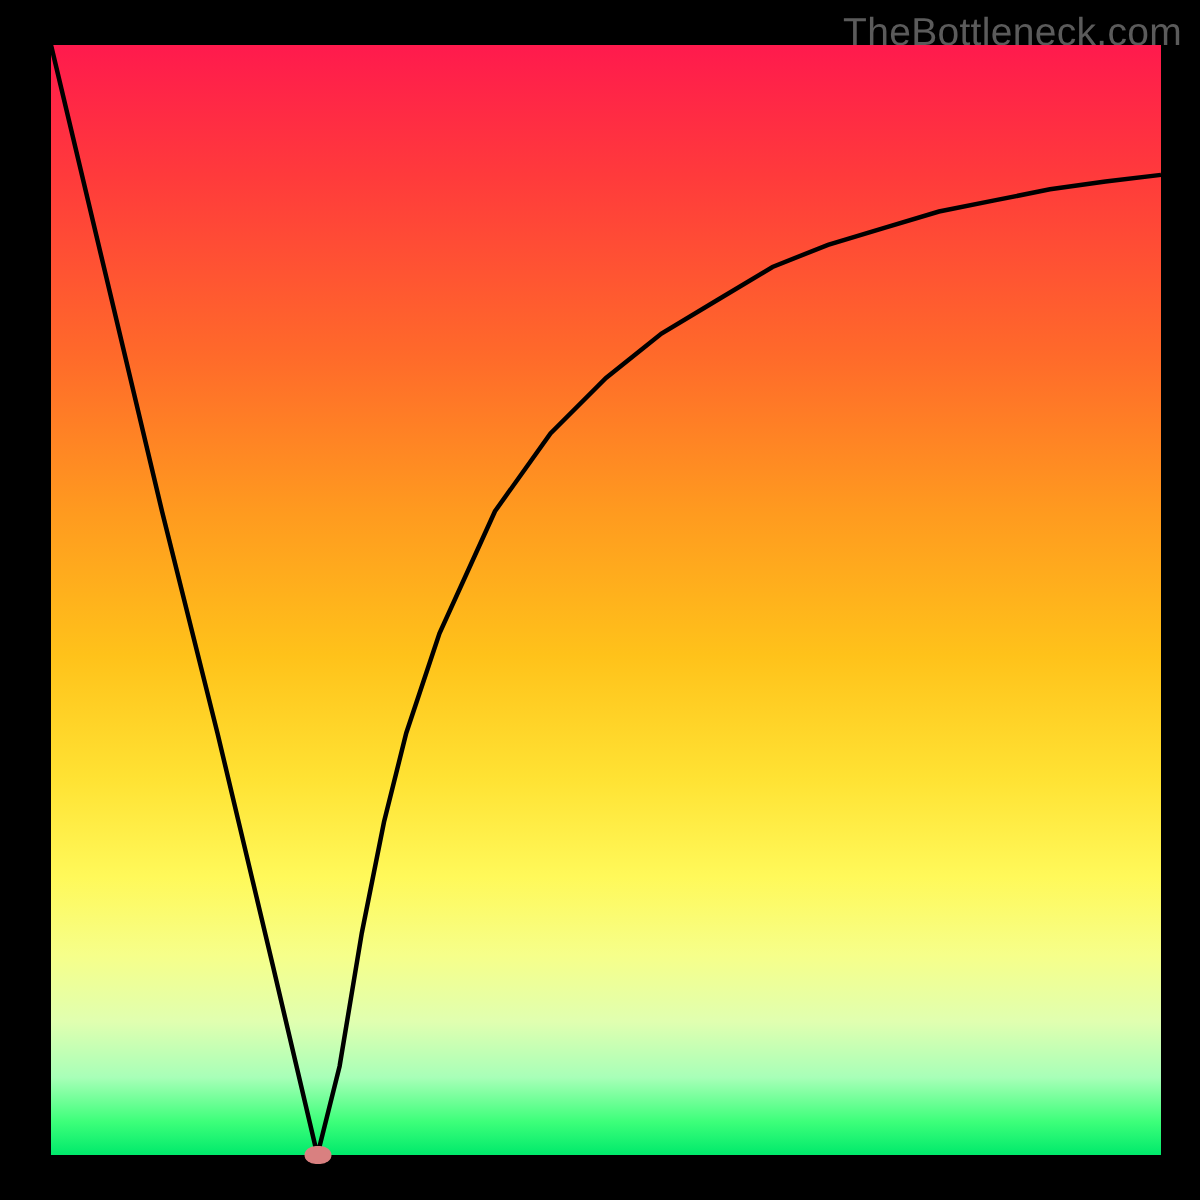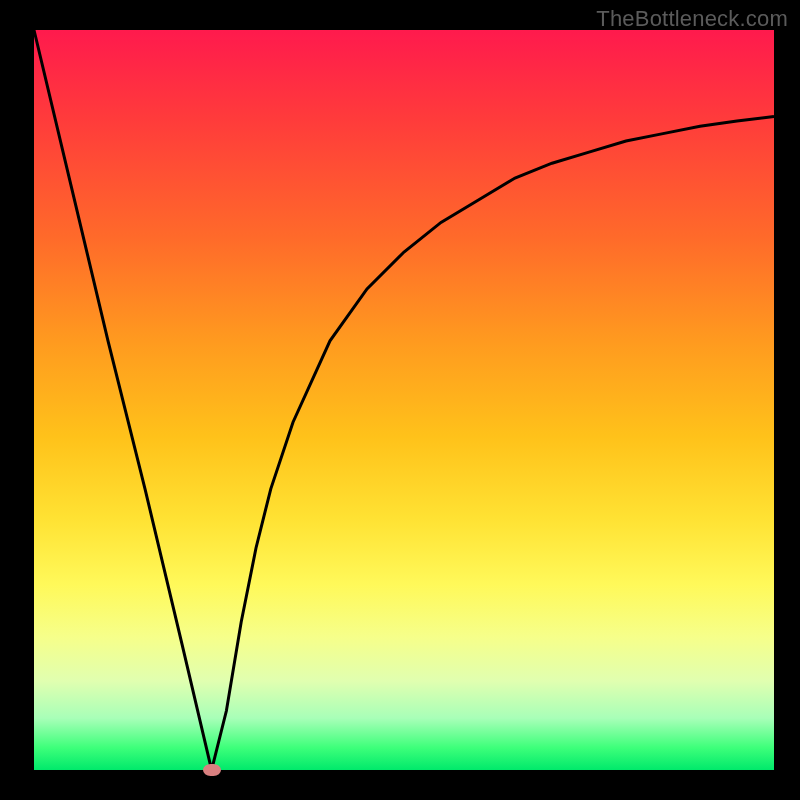--- a/index.html
+++ b/index.html
@@ -37,21 +37,21 @@
       #e0ffb0 88%,
       #a8ffb8 93%,
       #3dff7a 97%,
       #00e96b 100%);
   }
   .watermark {
     position: absolute;
     top: 6px;
     right: 12px;
     color: #5b5b5b;
-    font-size: 22px;
+    font-size: 26px;
     font-weight: 500;
     letter-spacing: 0.2px;
     user-select: none;
   }
   svg.curve {
     position: absolute;
     left: 0;
     top: 0;
     width: 740px;
     height: 740px;

